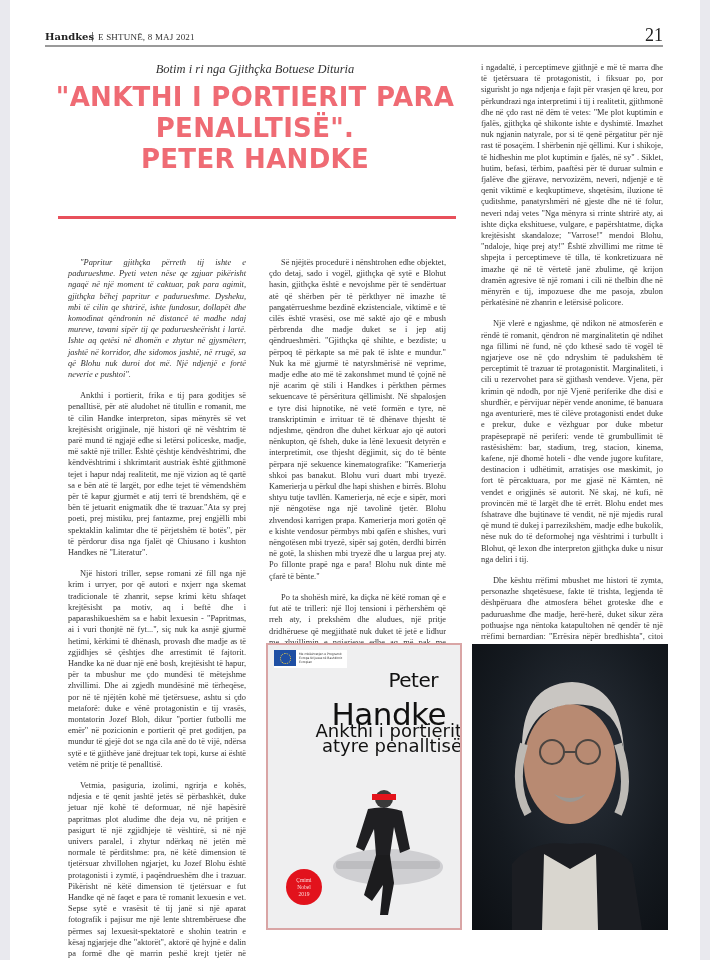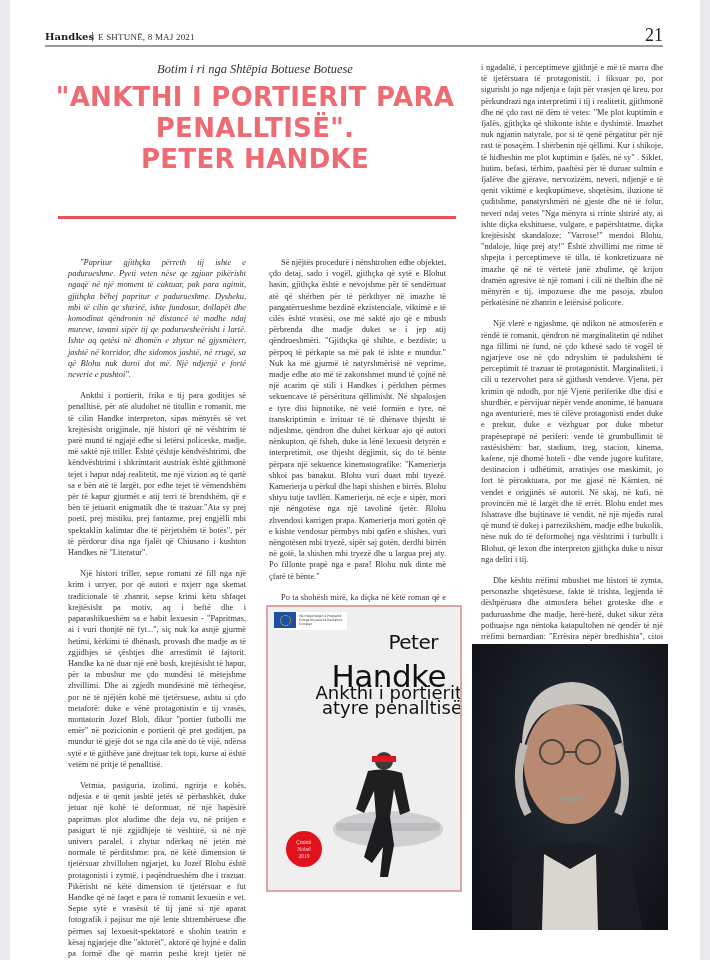--- a/index.html
+++ b/index.html
@@ -29,21 +29,21 @@
   .redrule { position: absolute; left: 48px; top: 216px; width: 398px; height: 3px; background: #e8505b; }
 
   .col { position: absolute; font-family: "Liberation Serif", serif; font-size: 8.4px; line-height: 11.2px; color: #333; text-align: justify; hyphens: auto; }
   .col p { margin: 10px; text-indent: 12px; }
   .col p.lead { font-style: italic; }
   .c1 { left: 48px; top: 247px; width: 198px; }
   .c2 { left: 249px; top: 247px; width: 197px; }
   .c3 { left: 461px; top: 52px; width: 202px; }
   .c3 p.first { text-indent: 0; }
 
-  .bookcover { position: absolute; left: 256px; top: 605px; width: 196px; height: 287px; background: #efeff0; border: 2px solid #d9a5a5; box-sizing: border-box; overflow: hidden; }
+  .bookcover { position: absolute; left: 256px; top: 643px; width: 196px; height: 287px; background: #efeff0; border: 2px solid #d9a5a5; box-sizing: border-box; overflow: hidden; }
   .eu { position: absolute; left: 6px; top: 5px; width: 73px; height: 18px; background: #fff; }
   .eu .flag { position: absolute; left: 0; top: 0; width: 22px; height: 16px; background: #1f4fa3; }
   .eu .flag::after { content: ""; position: absolute; left: 6px; top: 3px; width: 9px; height: 9px; border: 1px dotted #f4d03f; border-radius: 50%; }
   .eu .txt { position: absolute; left: 25px; top: 2px; width: 48px; font-family: "DejaVu Sans", sans-serif; font-size: 3px; line-height: 4px; color: #333; }
   .cov-first { position: absolute; left: 0; width: 170px; top: 26px; text-align: right; font-family: "DejaVu Sans", sans-serif; font-size: 20px; line-height: 18px; color: #111; letter-spacing: -0.5px; }
   .cov-last { position: absolute; left: 0; width: 178px; top: 42px; text-align: right; font-family: "DejaVu Sans", sans-serif; font-size: 31px; line-height: 30px; color: #111; letter-spacing: -0.5px; margin-top: 12px; }
   .cov-title { position: absolute; left: 0; width: 178px; top: 78px; text-align: right; font-family: "DejaVu Sans", sans-serif; font-size: 18px; line-height: 15px; color: #111; padding-left: 16px; }
   .figure { position: absolute; left: 60px; top: 130px; width: 120px; height: 150px; }
   .nobel { position: absolute; left: 18px; top: 224px; width: 36px; height: 36px; background: #e2121c; border-radius: 50%; color: #fbdada; font-family: "Liberation Serif", serif; font-size: 5.5px; line-height: 7px; text-align: center; display: flex; flex-direction: column; justify-content: center; }
 
@@ -54,21 +54,21 @@
 
 <div class="page">
 
   <div class="header">
     <span class="brand">Handkes</span>
     <span class="sep">|</span>
     <span class="date">E SHTUNË, 8 MAJ 2021</span>
     <span class="pagenum">21</span>
   </div>
 
-  <div class="kicker">Botim i ri nga Shtëpia Botuese Botuese</div>
+  <div class="kicker">Botim i ri nga Gjithçka Botuese Dituria</div>
   <div class="headline">
     <div>"ANKTHI I PORTIERIT PARA</div>
     <div>PENALLTISË".</div>
     <div>PETER HANDKE</div>
   </div>
   <div class="redrule"></div>
 
   <div class="col c1">
     <p class="lead">"Papritur gjithçka përreth tij ishte e padurueshme. Pyeti veten nëse qe zgjuar pikërisht ngaqë në një moment të caktuar, pak para agimit, gjithçka bëhej papritur e padurueshme. Dysheku, mbi të cilin qe shtrirë, ishte fundosur, dollapët dhe komodinat qëndronin në distancë të madhe ndaj mureve, tavani sipër tij qe paduruesheërisht i lartë. Ishte aq qetësi në dhomën e zhytur në gjysmëterr, jashtë në korridor, dhe sidomos jashtë, në rrugë, sa që Blohu nuk duroi dot më. Një ndjenjë e fortë neverie e pushtoi".</p>
     <p>Ankthi i portierit, frika e tij para goditjes së penalltisë, për atë aludohet në titullin e romanit, me të cilin Handke interpreton, sipas mënyrës së vet krejtësisht origjinale, një histori që në vështrim të parë mund të ngjajë edhe si letërsi policeske, madje, më saktë një triller. Është çështje këndvështrimi, dhe këndvështrimi i shkrimtarit austriak është gjithmonë tejet i hapur ndaj realitetit, me një vizion aq të qartë sa e bën atë të largët, por edhe tejet të vëmendshëm për të kapur gjurmët e atij terri të brendshëm, që e bën të jetuarit enigmatik dhe të trazuar."Ata sy prej poeti, prej mistiku, prej fantazme, prej engjëlli mbi spektaklin kalimtar dhe të përjetshëm të botës", për të përdorur disa nga fjalët që Chiusano i kushton Handkes në "Literatur".</p>

